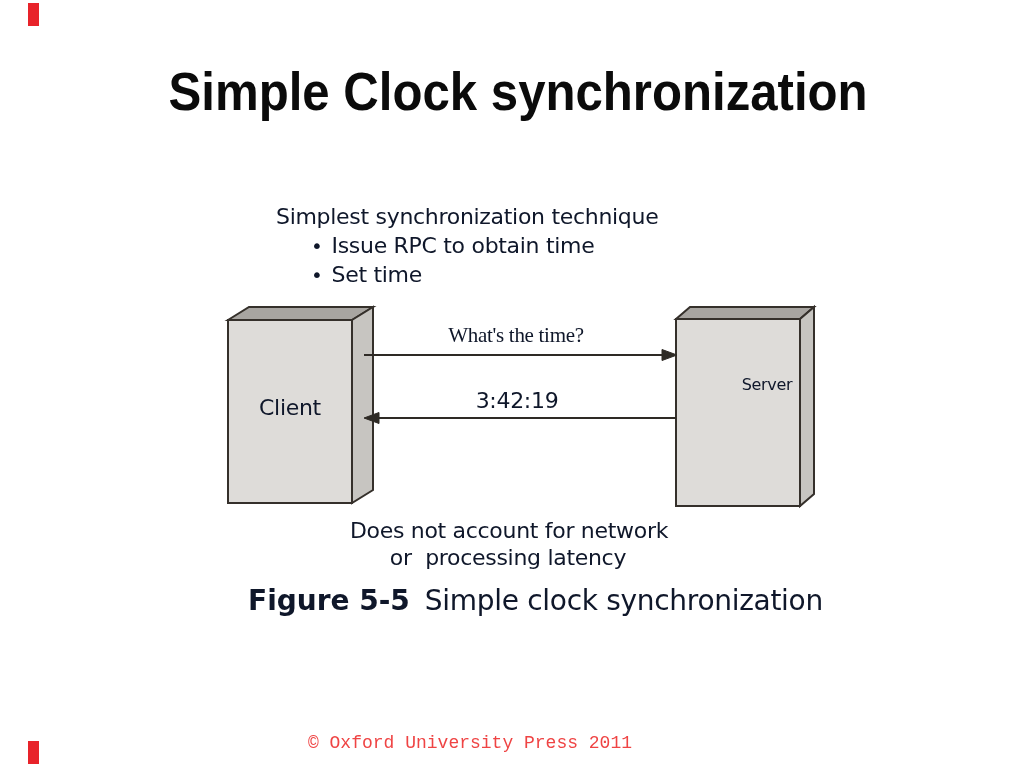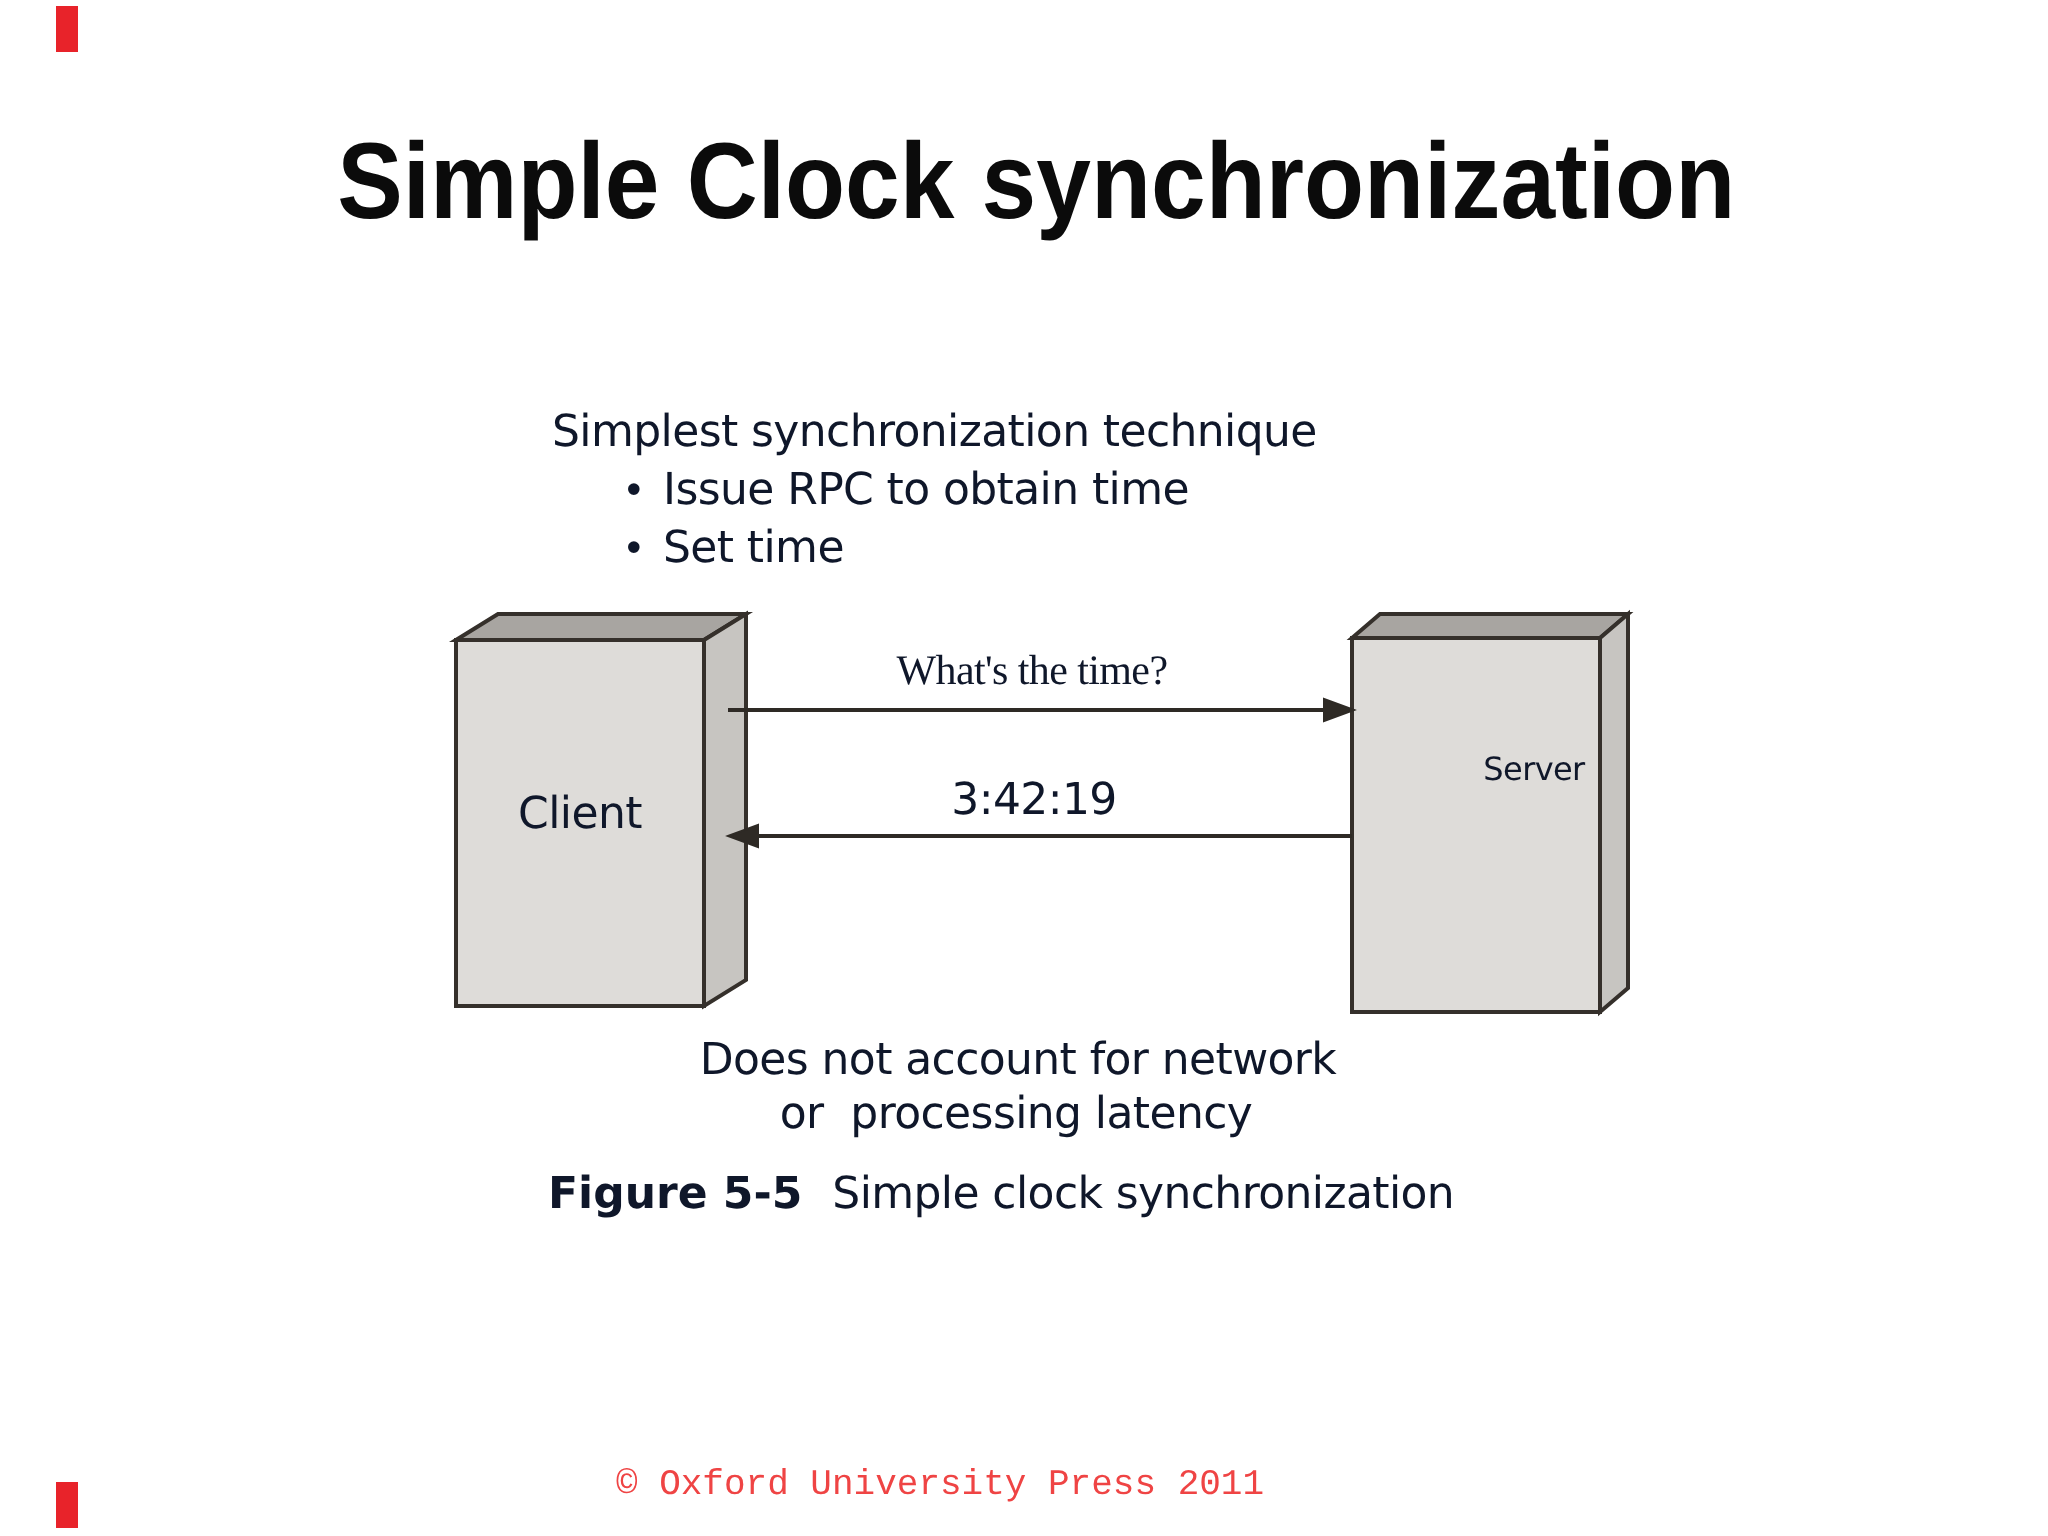--- a/index.html
+++ b/index.html
@@ -35,21 +35,21 @@
   .d-bullet-1{left:311px;top:233px;}
   .d-bullet-2{left:311px;top:262px;}
   .d-bullet .dot{font-size:20px;}
   .centered{transform:translateX(-50%);}
   .lbl-request{left:516px;top:323px;font-size:21px;font-family:Liberation Serif, serif;}
   .lbl-response{left:517px;top:388px;font-size:22px;}
   .lbl-client{left:290px;top:395px;font-size:22px;}
   .lbl-server{left:739px;top:376px;font-size:16px;margin-left:28px;}
   .note-1{left:509px;top:518px;font-size:22px;}
   .note-2{left:508px;top:545px;font-size:22px;white-space:pre;}
-  .caption{left:274px;top:585px;font-size:22px;}
+  .caption{left:248px;top:585px;font-size:28px;}
   .caption .fig-num{font-weight:bold;margin-right:15px;letter-spacing:0;}
 
   
   .diagram-svg{position:absolute;left:200px;top:290px;width:630px;height:230px;}
   .diagram-svg polygon{stroke:#35302b;stroke-width:2;stroke-linejoin:miter;}
   .diagram-svg line{stroke:#2e2a25;stroke-width:2;}
   .diagram-svg .arrow-head{stroke:#2e2a25;stroke-width:1;}
 
   
   .copyright{

